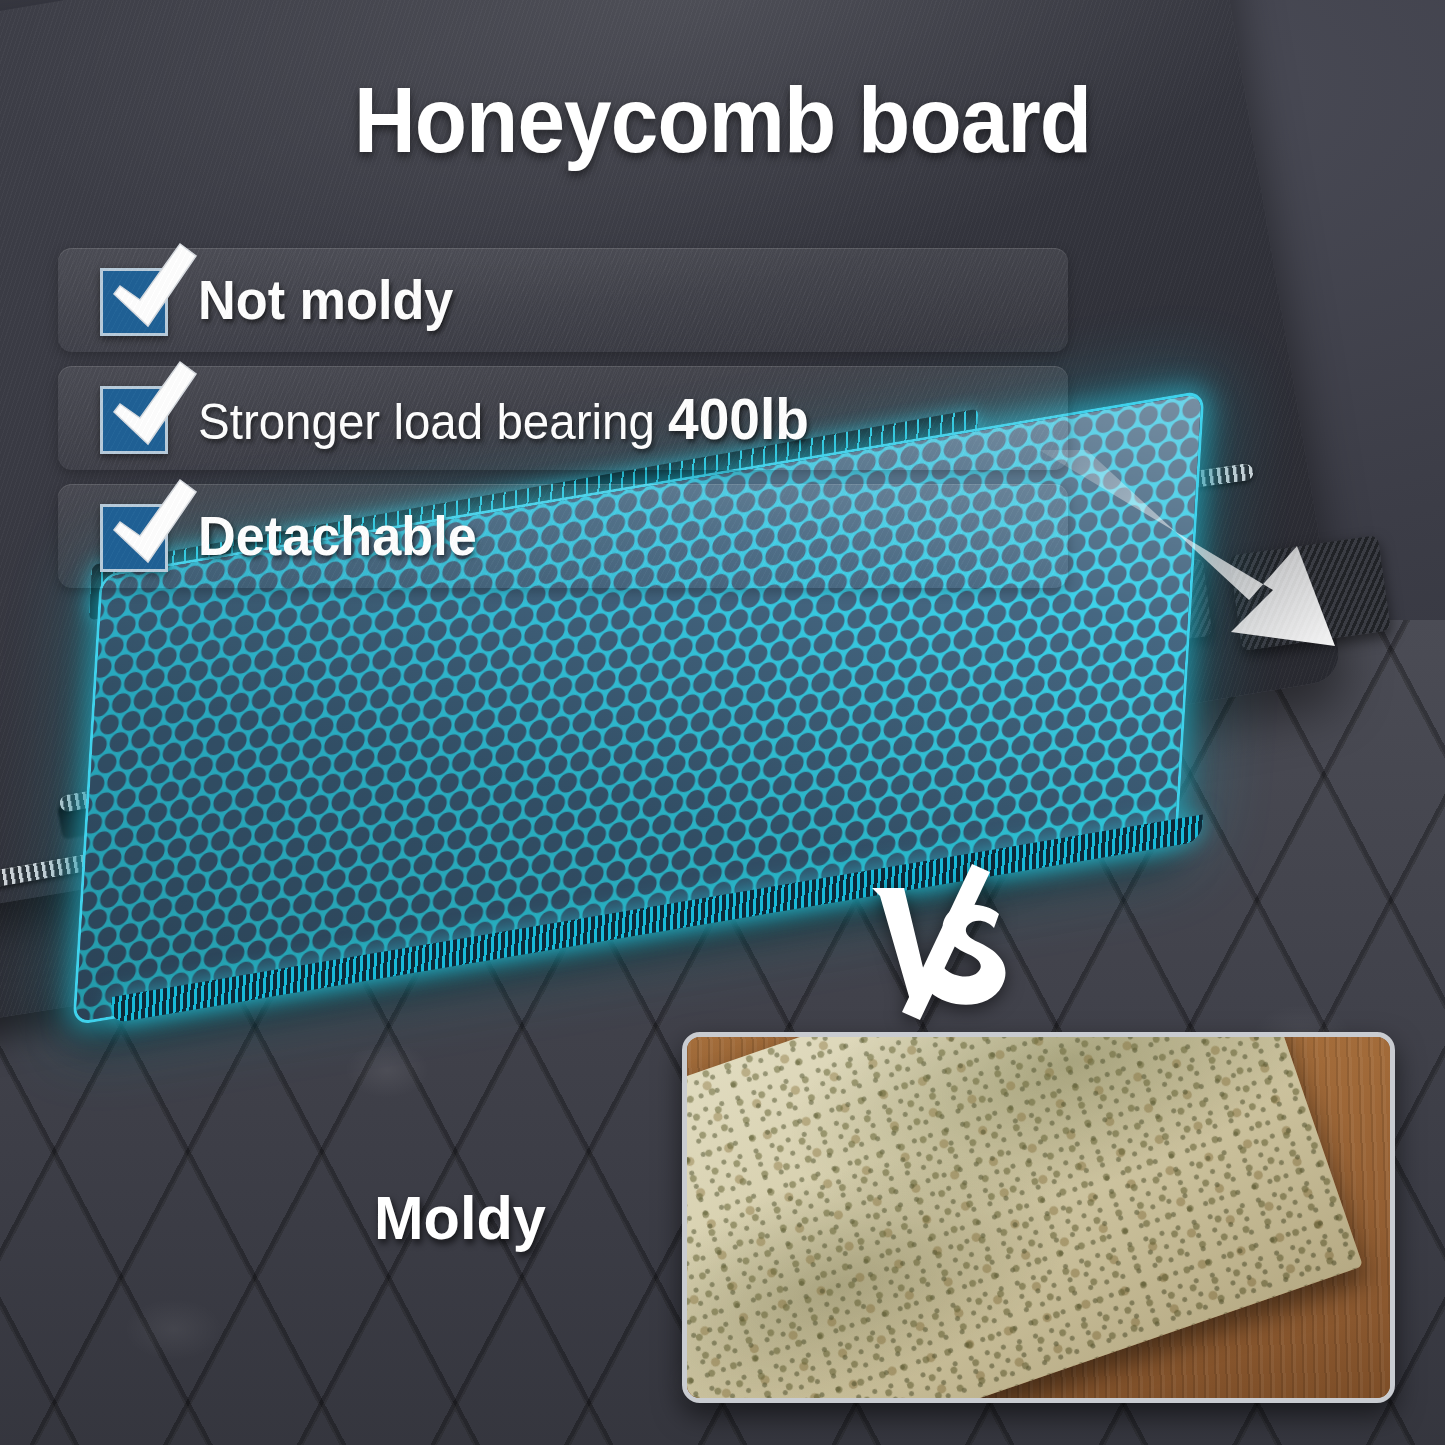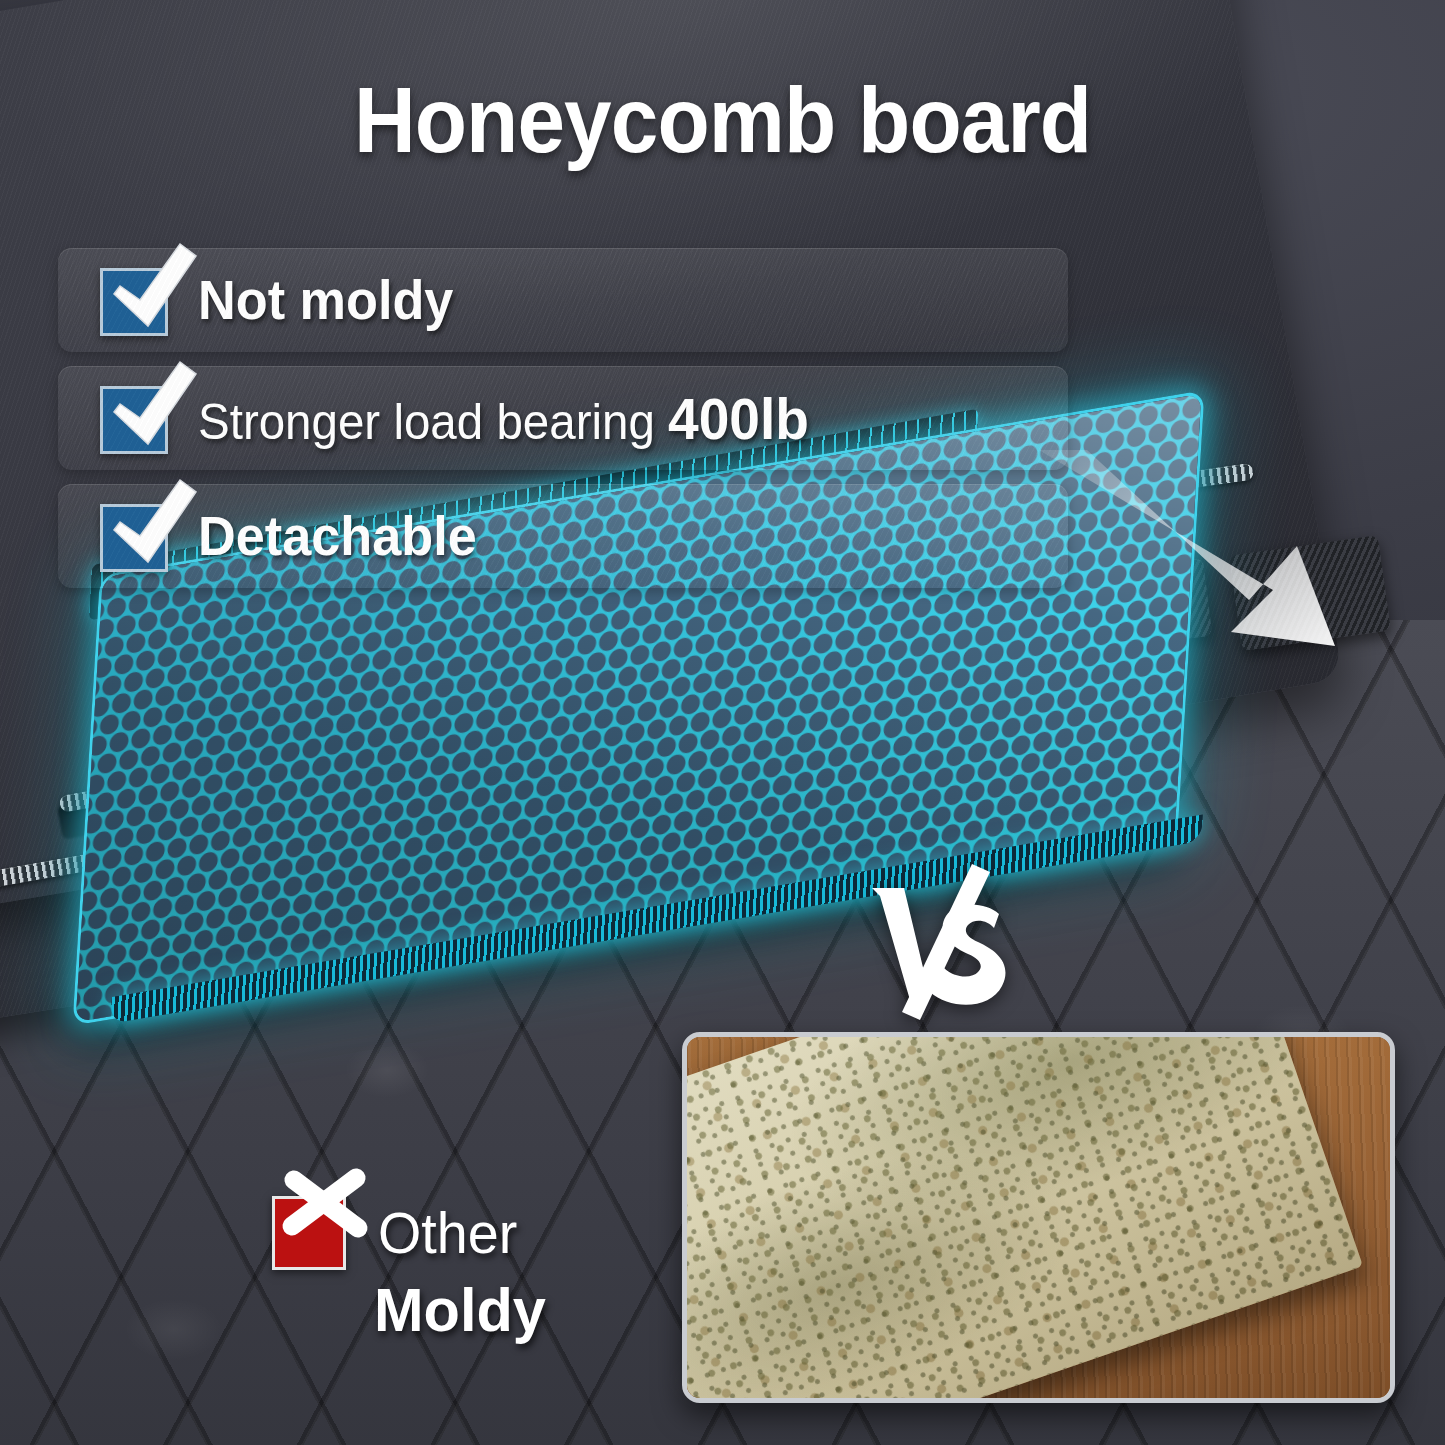--- a/index.html
+++ b/index.html
@@ -336,28 +336,16 @@
   <div class="inset">
     <div class="wood"></div>
     <div class="wood-shadow"></div>
     <div class="moldboard-edge"></div>
     <div class="moldboard">
       <div class="moldboard-spots"></div>
     </div>
   </div>
 
   <div class="other-block">
-    <div class="other-row">
-      <div class="xbox-wrap">
-        <div class="xbox"></div>
-        <svg class="xmark" viewBox="0 0 108 108">
-          <g stroke="#ffffff" stroke-width="19" stroke-linecap="round">
-            <line x1="16" y1="62" x2="80" y2="14"></line>
-            <line x1="18" y1="16" x2="82" y2="64"></line>
-          </g>
-        </svg>
-      </div>
-      <div class="other-label">Other</div>
-    </div>
     <div class="moldy-label">Moldy</div>
   </div>
 
 </div>
 
 </body></html>

